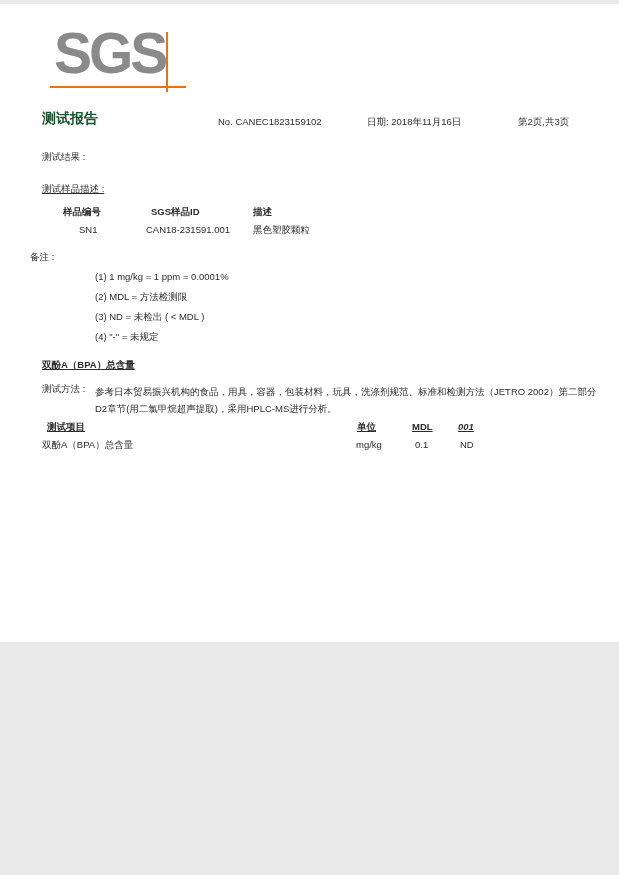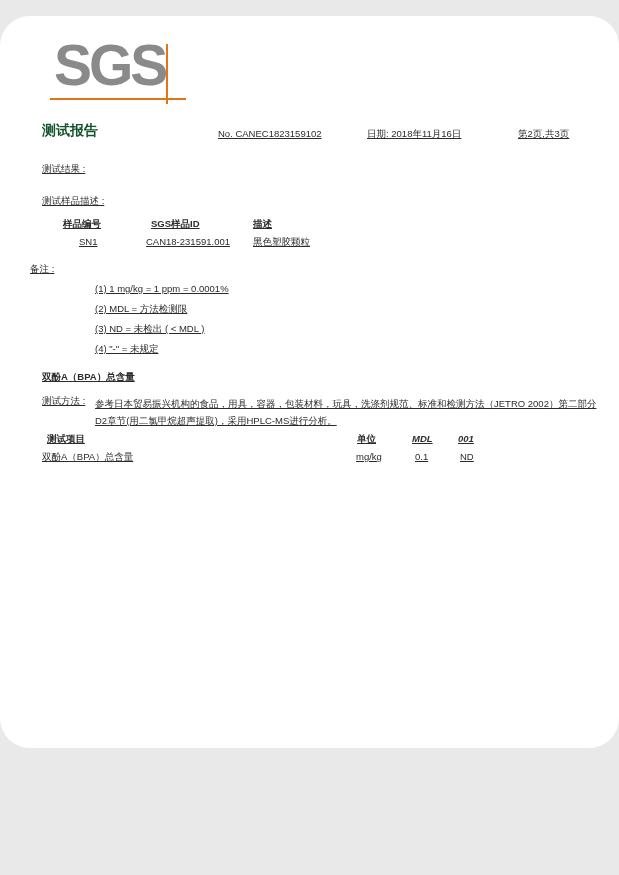--- a/index.html
+++ b/index.html
@@ -1,38 +1,38 @@
 <!DOCTYPE html>
 <html><head>
 <meta charset="utf-8">
 <style>
   * { margin:0; padding:0; box-sizing:border-box; }
   html,body { background:#e9e9e9; }
   body { font-family:"Liberation Sans","DejaVu Sans",sans-serif; }
   .page {
-    position:relative; width:619px; height:732px; margin:16px auto;
-    background:#ffffff; overflow:hidden; color:#2b2b2b;border-radius:30px;
+    position:relative; width:619px; height:638px; margin:4px auto;
+    background:#ffffff; overflow:hidden; color:#2b2b2b;
   }
   .abs { position:absolute; }
 
   
   .logo-text {
     left:54px; top:16px; font-size:57px; line-height:66px; font-weight:bold;
     color:#8a8a8a; letter-spacing:-3px;
   }
   .logo-hline { left:50px; top:82px; width:136px; height:2px; background:#E2751A; }
   .logo-vline { left:166px; top:28px; width:2px; height:60px; background:#E2751A; }
 
   
   .doc-title { left:42px; top:106px; font-size:14px; font-weight:bold; color:#14532d; }
   .report-no { left:218px; top:112px; font-size:9.5px; }
   .report-date { left:367px; top:112px; font-size:9.5px;text-align:center; }
   .page-info { left:518px; top:112px; font-size:9.5px; }
 
-  .body-text { font-size:9.5px; color:#2b2b2b;text-decoration:underline; }
+  .body-text { font-size:9.5px; color:#2b2b2b; }
   .bold { font-weight:bold; }
   .ul { text-decoration:underline; }
   .it { font-style:italic; }
 
   .results-label { left:42px; top:147px; }
   .sample-desc-heading { left:42px; top:179px; text-decoration:underline; }
 
   
   .st-h1 { left:63px;  top:202px; } .st-h2 { left:151px; top:202px; } .st-h3 { left:253px; top:202px; }
   .st-c1 { left:79px;  top:220px; } .st-c2 { left:146px; top:220px; } .st-c3 { left:253px; top:220px; }
@@ -42,21 +42,21 @@
   .remark-1 { left:95px; top:287px; }
   .remark-2 { left:95px; top:307px; }
   .remark-3 { left:95px; top:327px; }
 
   .bpa-heading { left:42px; top:355px; font-weight:bold; text-decoration:underline; }
   .method-label { left:42px; top:379px; }
   .method-text { left:95px; top:379px; width:508px; line-height:17px; }
 
   
   .rt-h1 { left:47px;  top:417px; } .rt-h2 { left:357px; top:417px; }
-  .rt-h3 { left:412px; top:417px;font-style:italic; } .rt-h4 { left:458px; top:417px; }
+  .rt-h3 { left:412px; top:417px; } .rt-h4 { left:458px; top:417px; }
   .rt-c1 { left:42px;  top:435px; } .rt-c2 { left:356px; top:435px; }
   .rt-c3 { left:415px; top:435px; } .rt-c4 { left:460px; top:435px; }
 
   
   .stamp { left:50px; top:773px; width:100px; height:100px; z-index:3; }
   .company-line { left:38px; font-size:5.6px; color:#a09a96; white-space:nowrap; z-index:1; }
   .company-line-0 { top:837px; }
   .company-line-1 { top:848px; }
 
   .disclaimer {

